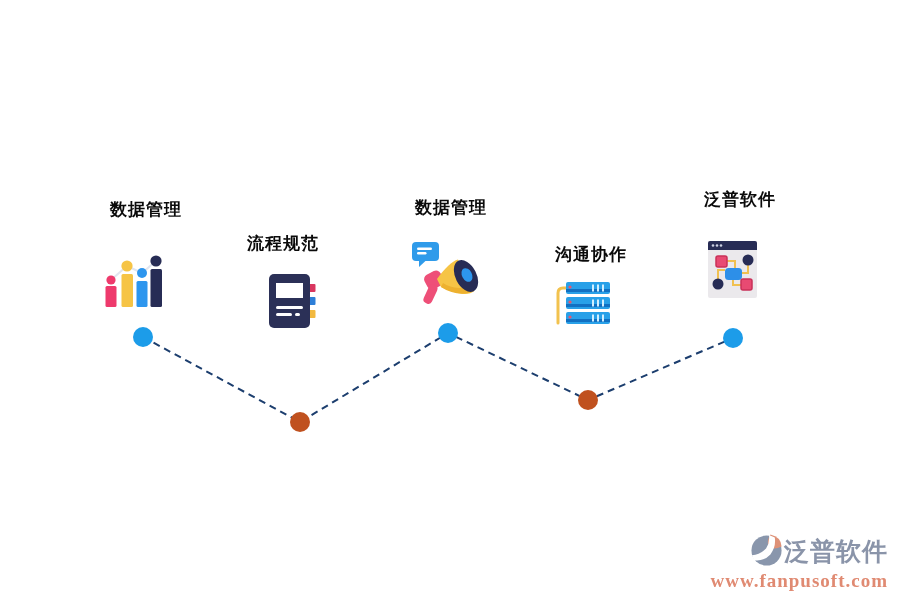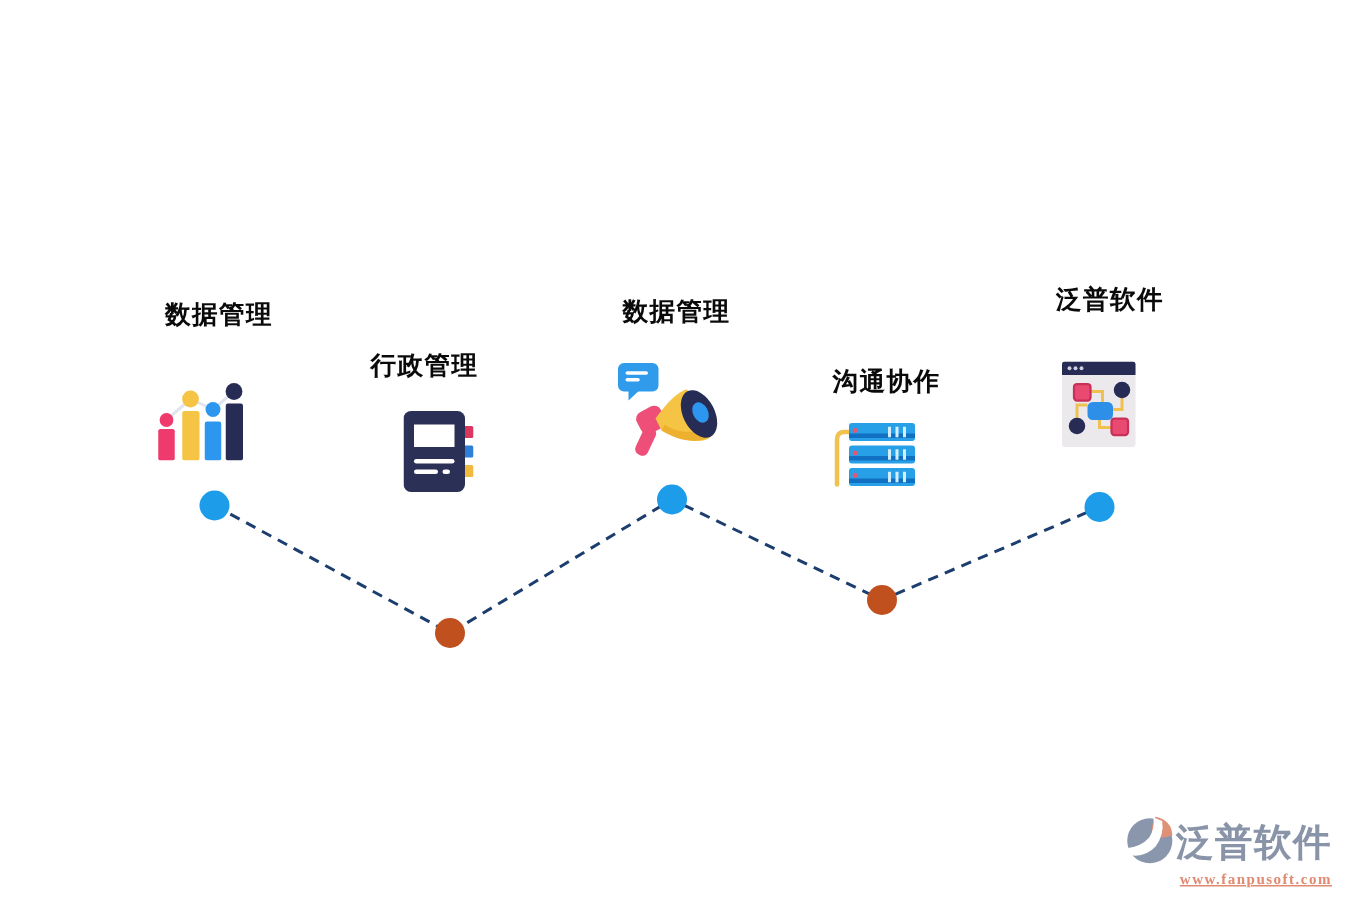--- a/index.html
+++ b/index.html
@@ -16,22 +16,22 @@
   #zigzag{position:absolute;left:0;top:0;pointer-events:none;}
   .watermark{
     position:absolute;right:12px;bottom:8px;display:flex;flex-direction:column;align-items:flex-end;
   }
   .wm-row{display:flex;align-items:center;gap:0;margin-top:21px;}
   .wm-brand{
     font-family:"Liberation Serif", serif;font-weight:bold;font-size:25px;line-height:1.05;
     letter-spacing:1px;white-space:nowrap;
   }
   .wm-url{
-    font-family:"Liberation Serif", serif;font-weight:bold;font-size:10px;letter-spacing:1px;
-    margin-top:-2px;white-space:nowrap;text-decoration:underline;
+    font-family:"Liberation Serif", serif;font-weight:bold;font-size:19px;letter-spacing:1px;
+    margin-top:-2px;white-space:nowrap;
   }
 </style>
 </head>
 <body>
 
 <div class="canvas">
 
   <svg id="zigzag" width="900" height="600">
       <polyline points="143,337 300,422 448,333 588,400 733,338" fill="none" stroke="#1c3e6e" stroke-width="2" stroke-dasharray="7 5"></polyline>
       <circle cx="143" cy="337" r="10" fill="#1c9ce9"></circle>
@@ -49,21 +49,21 @@
       <rect x="2.5" y="31" width="11" height="21" rx="1.5" fill="#ee3a6c"></rect>
       <circle cx="24" cy="11" r="5.6" fill="#f6c445"></circle>
       <rect x="18.5" y="19" width="11.5" height="33" rx="1.5" fill="#f6c445"></rect>
       <circle cx="39" cy="18" r="5" fill="#2d96ee"></circle>
       <rect x="33.5" y="26" width="11" height="26" rx="1.5" fill="#2d96ee"></rect>
       <circle cx="53" cy="6" r="5.6" fill="#272c55"></circle>
       <rect x="47.5" y="14" width="11.5" height="38" rx="1.5" fill="#272c55"></rect>
     </svg>
   </div>
 
-  <div class="feature-label" style="left:247px;top:232px">行政管理</div>
+  <div class="feature-label" style="left:247px;top:232px">流程规范</div>
   <div class="feature-icon" style="left:269px;top:274px">
     <svg width="47" height="54" viewBox="0 0 47 54">
       <rect x="40" y="10" width="6.5" height="8" rx="1" fill="#d9375f"></rect>
       <rect x="40" y="23" width="6.5" height="8" rx="1" fill="#2d7fd8"></rect>
       <rect x="40" y="36" width="6.5" height="8" rx="1" fill="#f2b93f"></rect>
       <rect x="0" y="0" width="41" height="54" rx="5" fill="#2b3057"></rect>
       <rect x="7" y="9" width="27" height="15" fill="#ffffff"></rect>
       <rect x="7" y="32" width="27" height="3" rx="1.5" fill="#ffffff"></rect>
       <rect x="7" y="39" width="16" height="3" rx="1.5" fill="#ffffff"></rect>
       <rect x="26" y="39" width="5" height="3" rx="1.5" fill="#ffffff"></rect>

